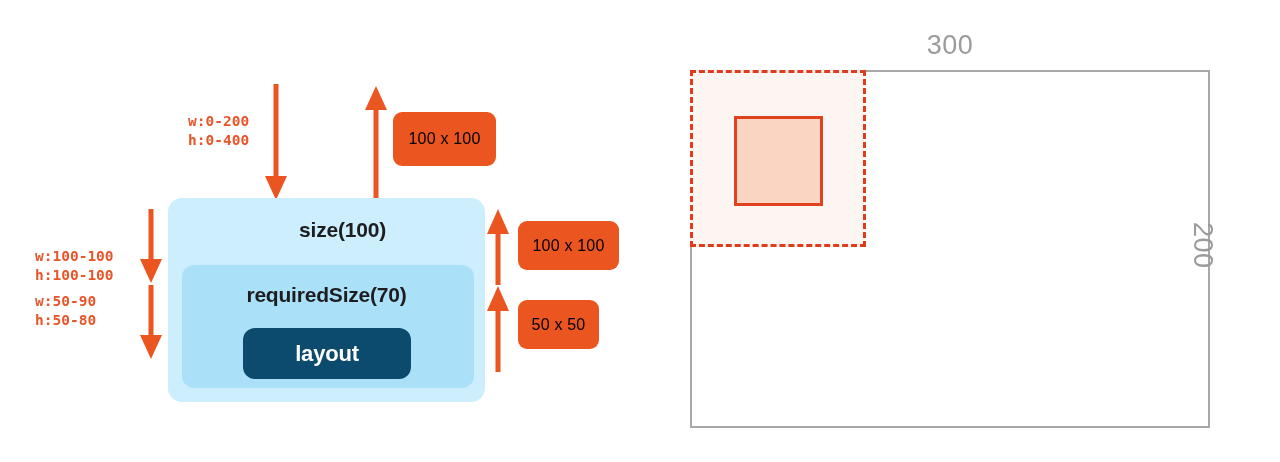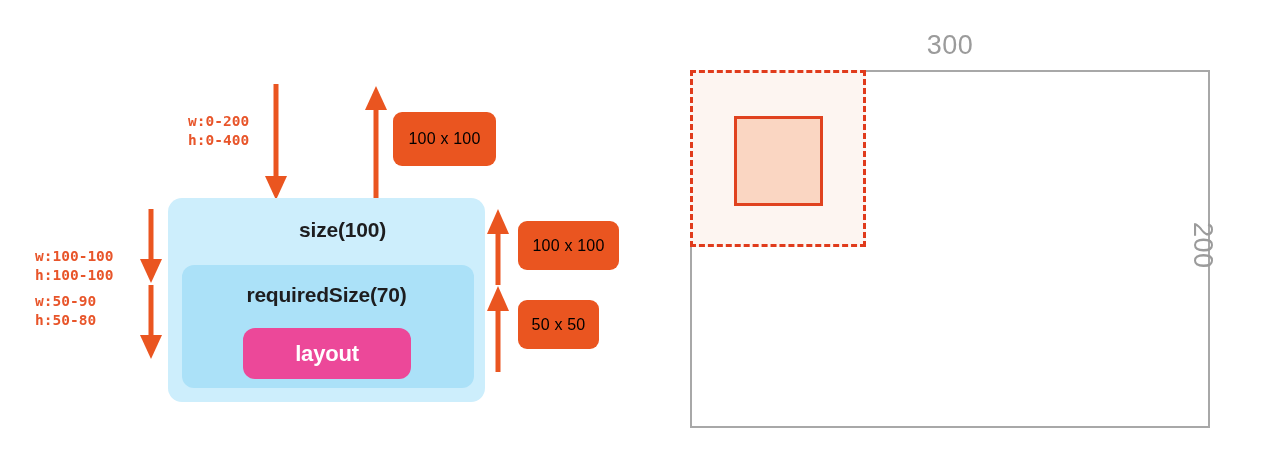--- a/index.html
+++ b/index.html
@@ -53,21 +53,21 @@
   .required-label {
     top: 283px;
     font-size: 21px;
     letter-spacing: -0.2px;
   }
   .size-label, .required-label { left: 168px; width: 317px; }
 
   .layout-btn {
     left: 243px; top: 328px;
     width: 168px; height: 51px;
-    background: #ec4899;
+    background: #0c4a6e;
     border-radius: 12px;
     display: flex;
     align-items: center;
     justify-content: center;
     color: #ffffff;
     font-size: 22px;
     font-weight: bold;
     letter-spacing: -0.2px;
     box-sizing: border-box;
     border: none;

